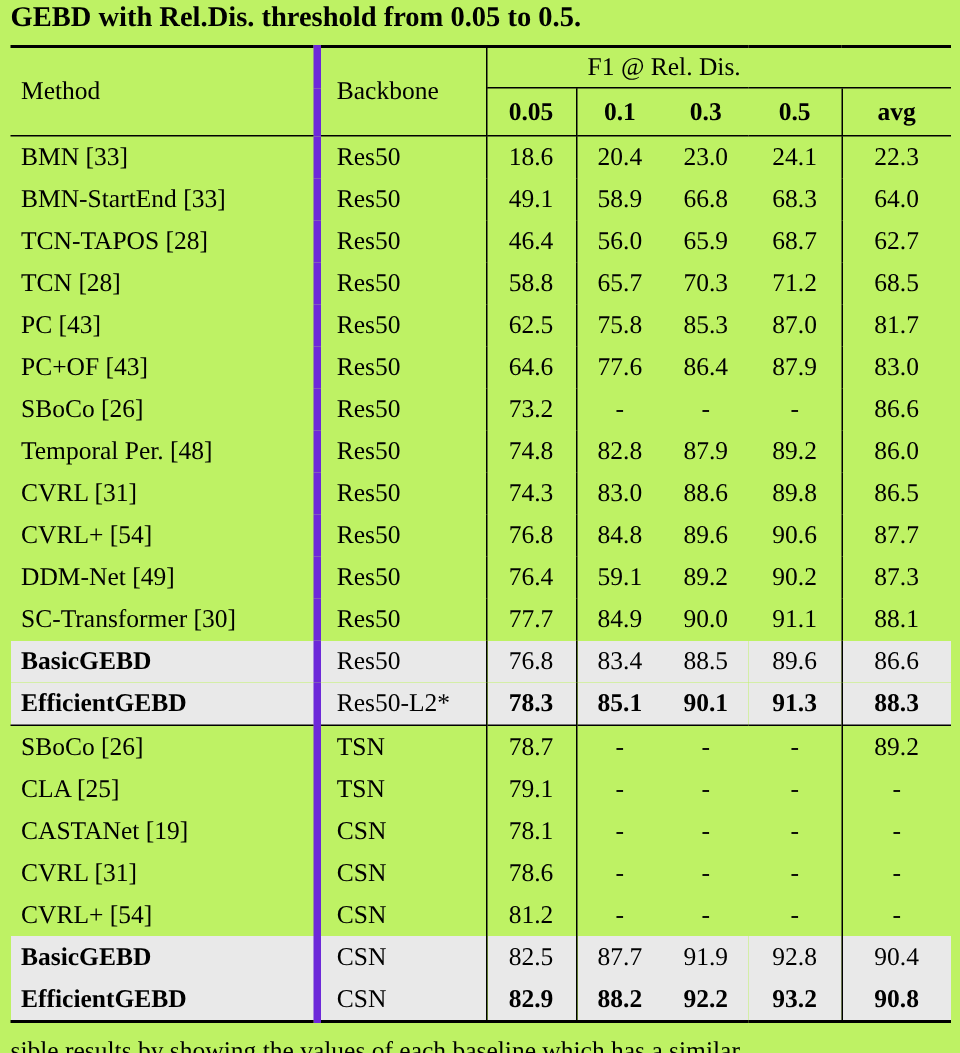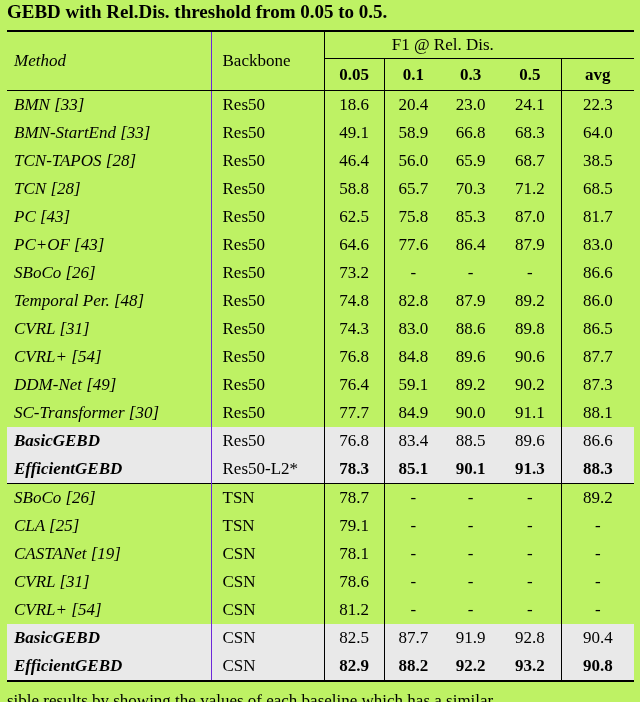--- a/index.html
+++ b/index.html
@@ -54,22 +54,21 @@
     padding: 0;
     white-space: nowrap;
     overflow: hidden;
   }
   .results thead tr.h1 th { height: 26px; line-height: 26px; }
   .results thead tr.h2 th { height: 31px; line-height: 31px; border-bottom: 1px solid #000; font-weight: bold; }
 
   .results th.method, .results td.method {
     text-align: left;
     padding-left: 7px;
-    border-right: 1px solid #6d28d9;
-    font-style: italic;
+    border-right: 5px solid #6d28d9;
   }
   .results th.backbone, .results td.backbone {
     text-align: left;
     padding-left: 11px;
     border-right: 1px solid #000;
   }
   .results thead th.span-head { vertical-align: middle; border-bottom: 1px solid #000; }
   .results th.f1-group { text-align: center; border-bottom: 1px solid #000; }
   .results th.avg-spacer { border-bottom: 1px solid #000; }
 
@@ -145,21 +144,21 @@
           <td class="num sep-right">68.3</td>
           <td class="num">64.0</td>
         </tr>
         <tr class="">
           <td class="method">TCN-TAPOS [28]</td>
           <td class="backbone">Res50</td>
           <td class="num sep-right">46.4</td>
           <td class="num">56.0</td>
           <td class="num">65.9</td>
           <td class="num sep-right">68.7</td>
-          <td class="num">38.5</td>
+          <td class="num">62.7</td>
         </tr>
         <tr class="">
           <td class="method">TCN [28]</td>
           <td class="backbone">Res50</td>
           <td class="num sep-right">58.8</td>
           <td class="num">65.7</td>
           <td class="num">70.3</td>
           <td class="num sep-right">71.2</td>
           <td class="num">68.5</td>
         </tr>

